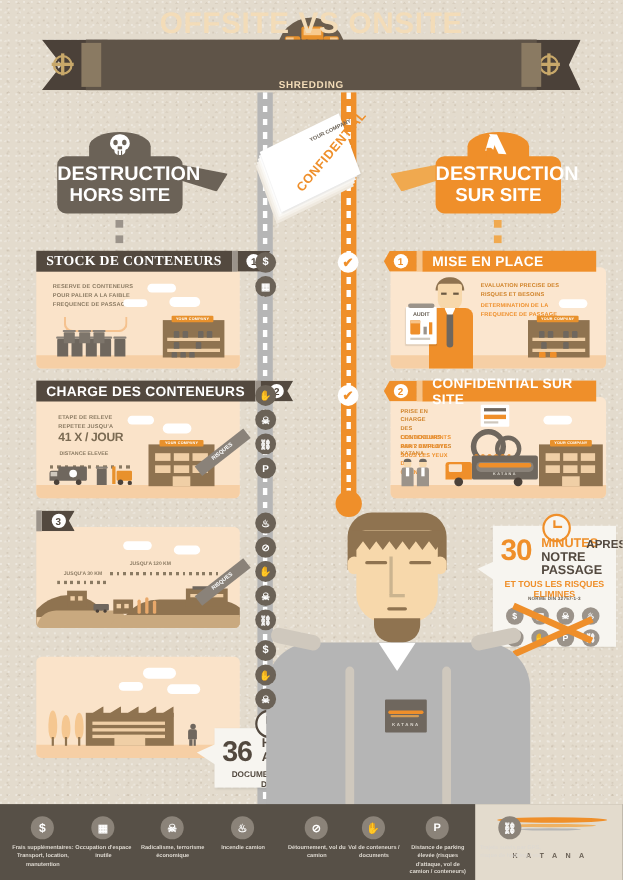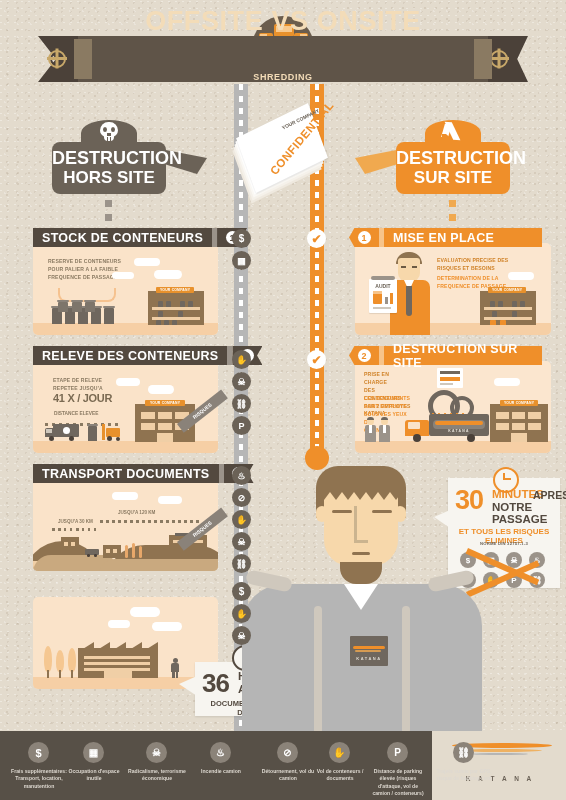--- a/index.html
+++ b/index.html
@@ -191,21 +191,21 @@
   <div class="abs ct t1" style="left:396px;top:148px;width:114px;text-align:center;color:#fff;font-size:18px;font-weight:bold;">DESTRUCTION</div>
   <div class="abs ct t1" style="left:396px;top:168px;width:114px;text-align:center;color:#fff;font-size:17px;font-weight:bold;">SUR SITE</div>
   <div class="abs dotcol" style="left:449px;top:200px;">
     <i style="background:#f0a94f;"></i>
       <i style="background:#f0a94f;"></i>
       <i style="background:#f0a94f;"></i>
   </div>
 
   <div class="panel" style="left:33px;top:243px;width:185px;height:92px;"></div>
   <div class="ptab" style="left:33px;top:228px;">
-    <div class="lbl ct" style="background:#53493f;">STOCK DE CONTENEURS</div>
+    <div class="lbl ct" style="background:#53493f;font-family:Liberation Serif, serif;">STOCK DE CONTENEURS</div>
     <div class="sep" style="background:#9b938a;"></div>
     <div class="numwrap" style="background:#53493f;clip-path:polygon(0 0,100% 0,82% 50%,100% 100%,0 100%);">
       <div class="num" style="color:#53493f;">1</div>
     </div>
   </div>
   <div class="ptxt ct" style="left:48px;top:258px;width:92px;color:#8a7a62;white-space:pre-line;">RESERVE DE CONTENEURS
 POUR PALIER A LA FAIBLE
 FREQUENCE DE PASSAGE</div>
   <div class="cloud" style="left:134px;top:258px;width:26px;height:8px;"></div>
   <div class="cloud" style="left:112px;top:272px;width:22px;height:7px;"></div>
@@ -252,21 +252,21 @@
     <div class="bin" style="left:20px;top:0;width:10px;height:10px;background:#7d756b;">
         <i></i>
       </div>
     <div class="bin" style="left:33px;top:0;width:10px;height:10px;background:#7d756b;">
         <i></i>
       </div>
   </div>
 
   <div class="panel" style="left:33px;top:361px;width:185px;height:92px;"></div>
   <div class="ptab" style="left:33px;top:346px;">
-    <div class="lbl ct" style="background:#53493f;">RELEVE DES CONTENEURS</div>
+    <div class="lbl ct" style="background:#53493f;">CHARGE DES CONTENEURS</div>
     <div class="sep" style="background:#9b938a;"></div>
     <div class="numwrap" style="background:#53493f;clip-path:polygon(0 0,100% 0,82% 50%,100% 100%,0 100%);">
       <div class="num" style="color:#53493f;">2</div>
     </div>
   </div>
   <div class="ptxt ct" style="left:53px;top:377px;width:82px;color:#8a7a62;white-space:pre-line;">ETAPE DE RELEVE
 REPETEE JUSQU'A</div>
   <div class="abs ct" style="left:53px;top:392px;color:#7a6a52;font-size:11px;font-weight:bold;letter-spacing:-.3px;">41 X / JOUR</div>
   <div class="cloud" style="left:116px;top:378px;width:24px;height:8px;"></div>
   <div class="cloud" style="left:148px;top:385px;width:26px;height:9px;"></div>
@@ -301,21 +301,20 @@
     <div style="position:absolute;left:4px;top:4px;width:14px;height:9px;background:#e8912c;border-radius:1px;"></div>
     <div style="position:absolute;left:0;top:0;width:3px;height:16px;background:#e8912c;"></div>
     <div class="wheel" style="left:5px;top:12px;width:5px;height:5px;background:#4b4139;"></div>
     <div class="wheel" style="left:14px;top:13px;width:4px;height:4px;background:#4b4139;"></div>
   </div>
   <div class="abs ct" style="left:177px;top:424px;width:56px;height:11px;background:#8a8279;color:#fff;font-size:5px;font-weight:bold;
               text-align:center;line-height:11px;transform:rotate(-38deg);transform-origin:0 0;">RISQUES</div>
 
   <div class="panel" style="left:33px;top:479px;width:185px;height:92px;"></div>
   <div class="ptab" style="left:33px;top:464px;">
-    <div class="lbl ct" style="background:#53493f;">TRANSPORT DOCUMENTS</div>
     <div class="sep" style="background:#9b938a;"></div>
     <div class="numwrap" style="background:#53493f;clip-path:polygon(0 0,100% 0,82% 50%,100% 100%,0 100%);">
       <div class="num" style="color:#53493f;">3</div>
     </div>
   </div>
   <div class="cloud" style="left:112px;top:492px;width:26px;height:8px;"></div>
   <div class="cloud" style="left:158px;top:496px;width:24px;height:8px;"></div>
   <div class="abs ct" style="left:58px;top:519px;color:#8a7a62;font-size:4.6px;font-weight:bold;">JUSQU'A 30 KM</div>
   <div class="abs" style="left:52px;top:528px;width:46px;height:2.5px;background:repeating-linear-gradient(to right,#8a7a62 0 2.5px,transparent 2.5px 6px);"></div>
   <div class="abs ct" style="left:118px;top:510px;color:#8a7a62;font-size:4.6px;font-weight:bold;">JUSQU'A 120 KM</div>
@@ -439,21 +438,21 @@
     <div class="bin" style="left:10px;top:35px;width:6px;height:5px;background:#ef8f2a;"></div>
     <div class="bin" style="left:20px;top:35px;width:6px;height:5px;background:#ef8f2a;"></div>
   </div>
 
   <div class="panel" style="left:355px;top:361px;width:196px;height:92px;background:#fbe6cf;"></div>
   <div class="ptab" style="left:349px;top:346px;">
     <div class="numwrap" style="background:#ef8f2a;clip-path:polygon(18% 0,100% 0,100% 100%,18% 100%,0 50%);">
       <div class="num" style="color:#ef8f2a;">2</div>
     </div>
     <div class="sep" style="background:#f7c48a;"></div>
-    <div class="lbl ct" style="background:#ef8f2a;width:140px;">DESTRUCTION SUR SITE</div>
+    <div class="lbl ct" style="background:#ef8f2a;width:140px;">CONFIDENTIAL SUR SITE</div>
   </div>
   <div class="ptxt ct" style="left:364px;top:371px;width:48px;color:#d08228;white-space:pre-line;">PRISE EN CHARGE
 DES CONTENEURS
 PAR 2 EMPLOYES
 KATANA.</div>
   <div class="ptxt ct" style="left:364px;top:395px;width:48px;color:#ef8f2a;white-space:pre-line;">LES DOCUMENTS
 SONT DETRUITS
 SOUS LES YEUX DU
 CLIENT.</div>
   <div class="cloud" style="left:494px;top:378px;width:26px;height:8px;"></div>

